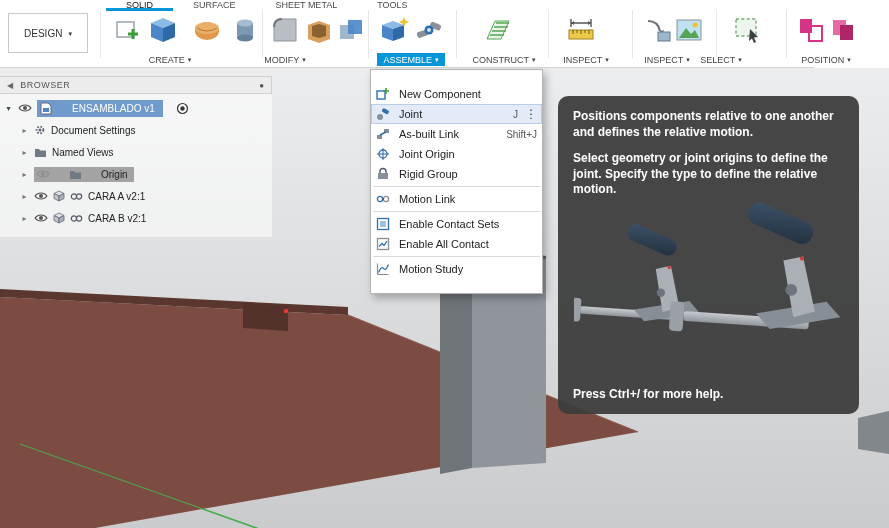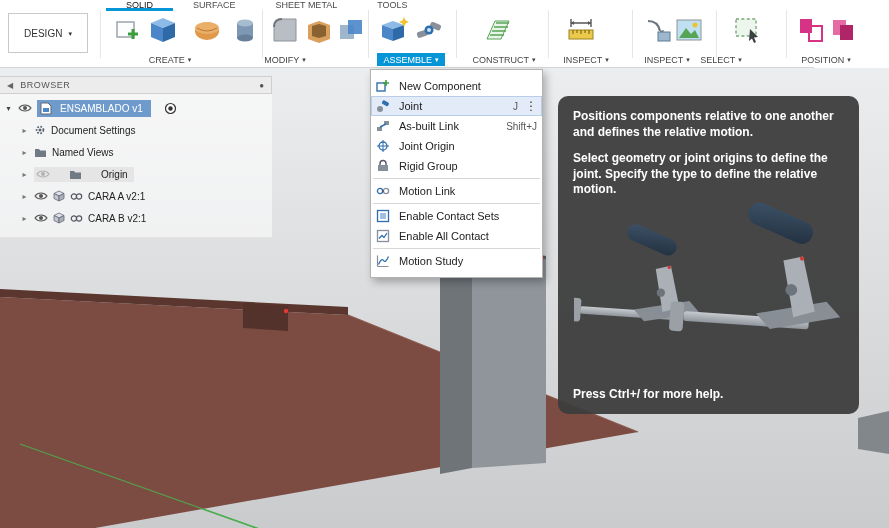--- a/index.html
+++ b/index.html
@@ -22,21 +22,21 @@
     gap:6px; font-size:10px; color:#333; background:#fff; }
   .tool-icon { position:absolute; top:15px; width:30px; height:30px; cursor:pointer; }
   .group-label { position:absolute; top:53px; height:13px; font-size:9px; color:#444;
     display:flex; align-items:center; justify-content:center; gap:3px; }
   .group-label.active { background:#0696d7; color:#fff; }
   .caret { font-size:7px; line-height:7px; }
   .vsep { position:absolute; top:10px; height:48px; width:1px; background:#e6e6e6; }
 
   
   .menu { position:absolute; left:370px; top:69px; width:173px; background:#fff;
-    border:1px solid #b3b3b3; box-shadow:3px 4px 8px rgba(0,0,0,.28); padding:6px 0; z-index:30; }
+    border:1px solid #b3b3b3; box-shadow:3px 4px 8px rgba(0,0,0,.28); padding:14px 0; z-index:30; }
   .menu-item { display:flex; align-items:center; height:20px; padding:0 5px 0 5px;
     font-size:11px; color:#222; cursor:pointer; }
   .menu-item.highlight { background:#e2ebf7; box-shadow:inset 0 0 0 1px #b9cde8; }
   .mi { width:17px; height:14px; margin-right:6px; flex:none; display:flex; align-items:center; }
   .mlabel { flex:1; white-space:nowrap; }
   .mshort { color:#555; font-size:10px; margin-left:8px; }
   .mdots { color:#333; margin-left:7px; font-size:12px; line-height:12px; }
   .msep { height:1px; background:#d8d8d8; margin:2px 2px; }
 
   
@@ -49,22 +49,22 @@
 
   
   .browser { position:absolute; left:0; top:76px; width:272px; z-index:20; }
   .browser-header { height:18px; background:rgba(236,236,236,0.95);
     border:1px solid #cfcfcf; border-left:none; display:flex; align-items:center;
     font-size:9px; color:#333; padding:0 7px; gap:7px; }
   .bh-title { letter-spacing:.5px; color:#555; }
   .bh-spacer { flex:1; }
   .browser-body { background:rgba(255,255,255,0.55); padding:3px 0 8px; width:272px; }
   .brow { height:22px; display:flex; align-items:center; font-size:10px; color:#222; gap:5px; }
-  .brow.origin-hl .hl-span { background:#e5e5e5; padding:2px 6px 2px 2px; display:flex; align-items:center; gap:19px; }
-  .root-hl { background:#6f9bcc; color:#fff; display:flex; align-items:center; gap:8px;
+  .brow.origin-hl .hl-span { background:#a3a3a3; padding:2px 6px 2px 2px; display:flex; align-items:center; gap:19px; }
+  .root-hl { background:#6f9bcc; color:#fff; display:flex; align-items:center; gap:20px;
     padding:2px 8px 2px 3px; }
   .tri { font-size:8px; color:#777; width:9px; text-align:center; }
   .tri.open { color:#444; }
   .radio { margin-left:8px; display:flex; }
 </style>
 </head>
 <body>
 
 <div class="app">
 

